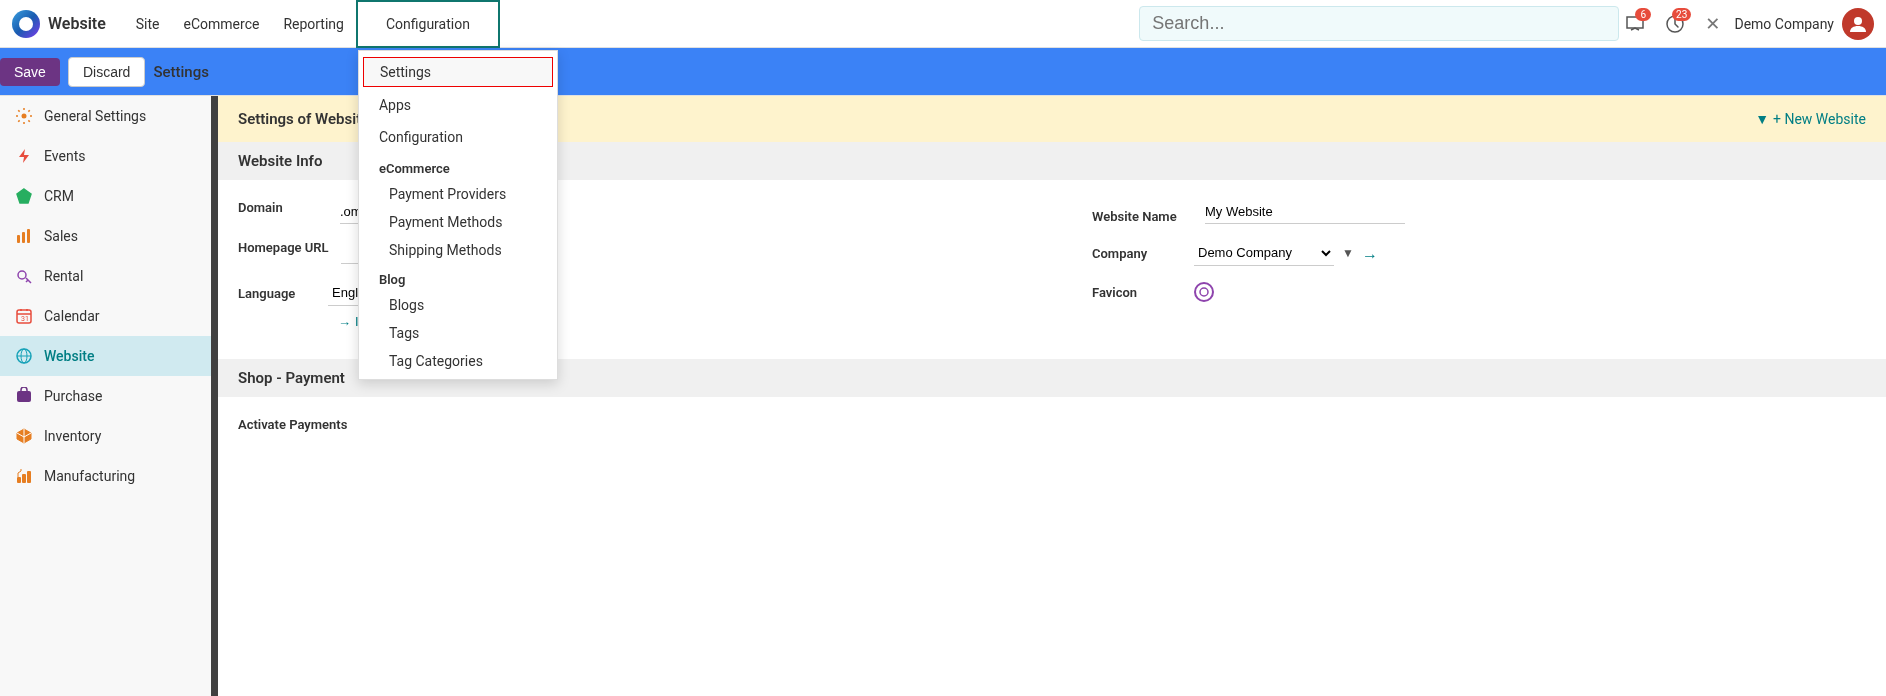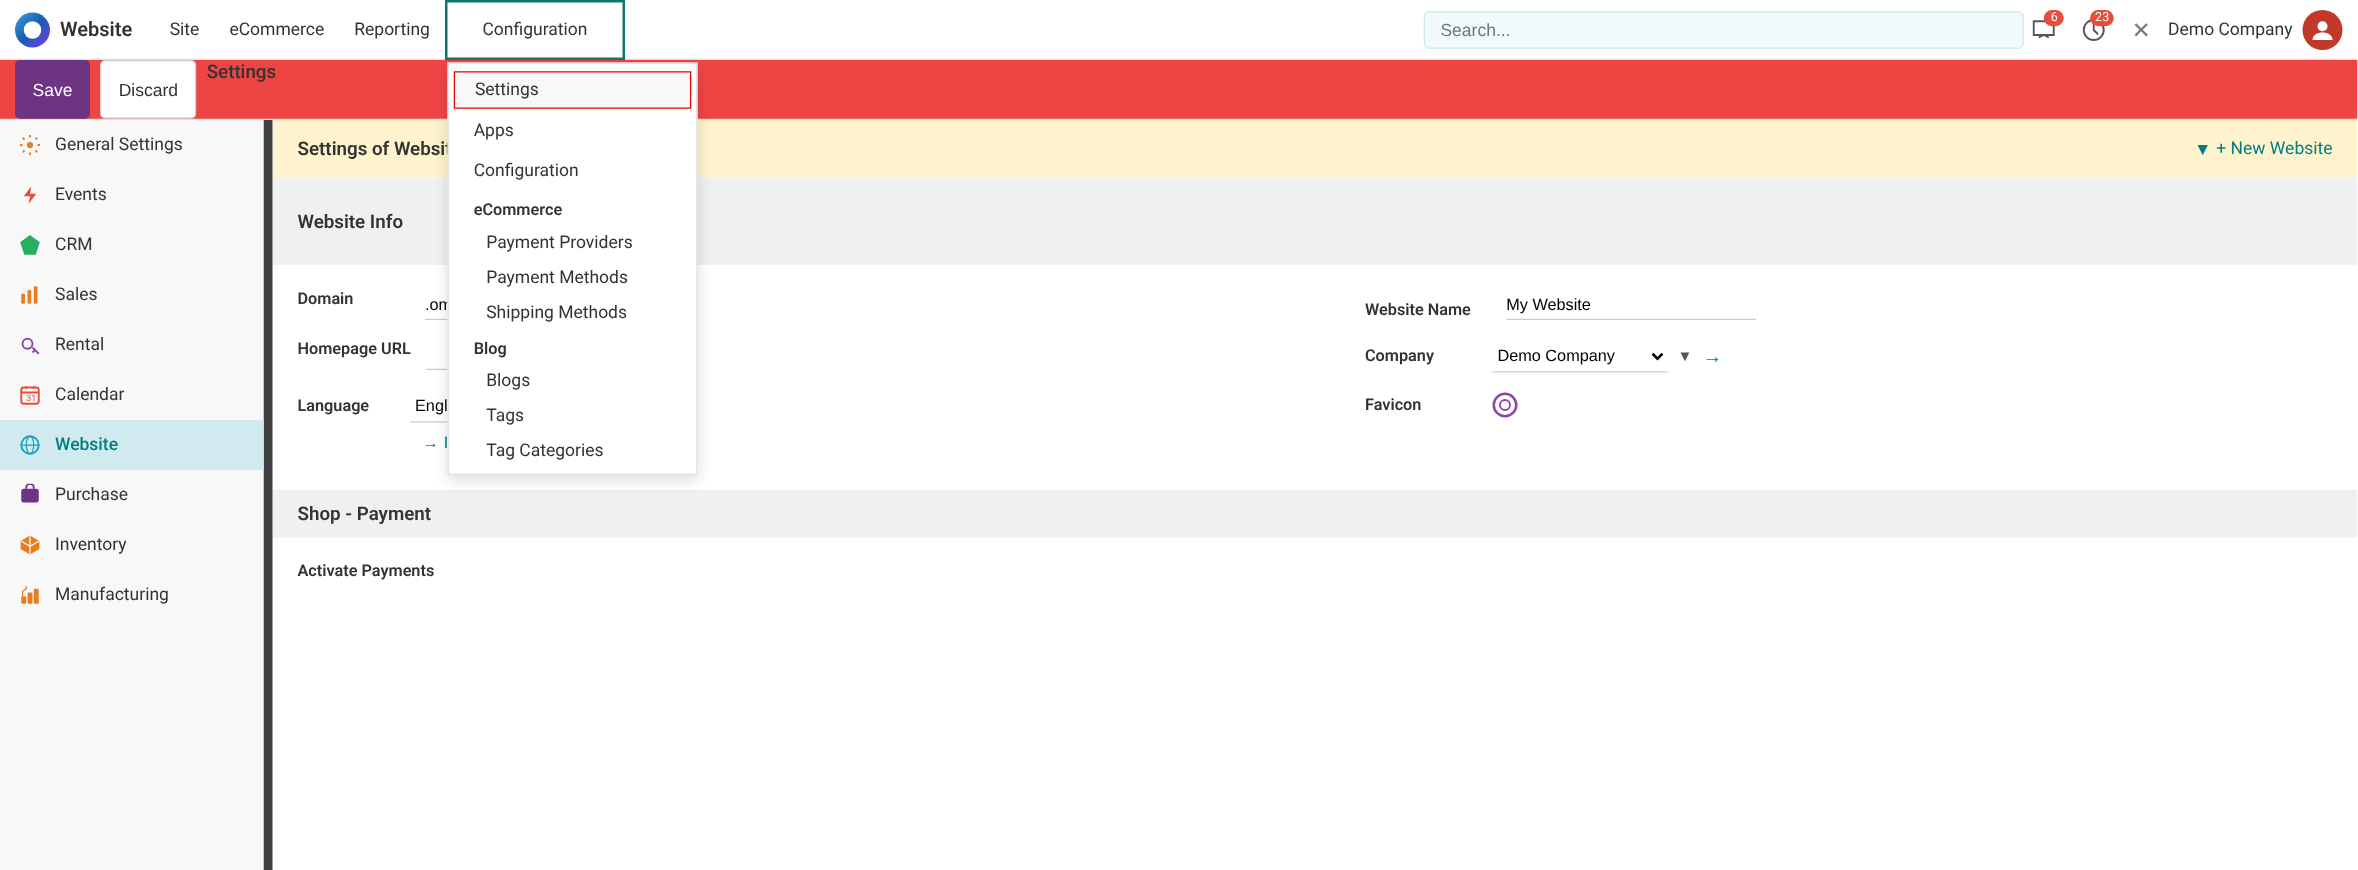--- a/index.html
+++ b/index.html
@@ -91,24 +91,25 @@
       display: flex; align-items: center; justify-content: center;
       color: white;
       font-size: 13px;
       cursor: pointer;
       overflow: hidden;
     }
 
     
     .toolbar {
       display: flex;
+      align-items: center;
       height: 48px;
-      background: #ef4444;
+      background: #3b82f6;
       border-bottom: 1px solid #e0e0e0;
-      padding: 0 12px;
+      padding: 0 0;
       gap: 8px;
     }
     .btn-save {
       background: #6c3483;
       color: white;
       border: none;
       border-radius: 4px;
       padding: 6px 14px;
       cursor: pointer;
       font-size: 14px;
@@ -184,21 +185,21 @@
     .new-website-btn {
       display: flex;
       align-items: center;
       gap: 4px;
       color: #017e84;
       cursor: pointer;
       font-size: 14px;
     }
     .section-header {
       background: #f0f0f0;
-      padding: 26px 20px;
+      padding: 10px 20px;
       font-size: 15px;
       font-weight: 600;
       color: #333;
     }
     .form-area {
       padding: 20px;
     }
     .form-label {
       font-weight: 600;
       color: #333;
@@ -303,21 +304,21 @@
     
     .search-bar {
       flex: 1;
       max-width: 480px;
     }
     .search-input {
       width: 100%;
       border: 1px solid #cce8ed;
       border-radius: 4px;
       padding: 6px 12px;
-      font-size: 14px;
+      font-size: 18px;
       outline: none;
       background: #f0fafb;
     }
 
     
     .icon-general { color: #e67e22; }
     .icon-events { color: #e74c3c; }
     .icon-crm { color: #27ae60; }
     .icon-sales { color: #e67e22; }
     .icon-rental { color: #8e44ad; }

